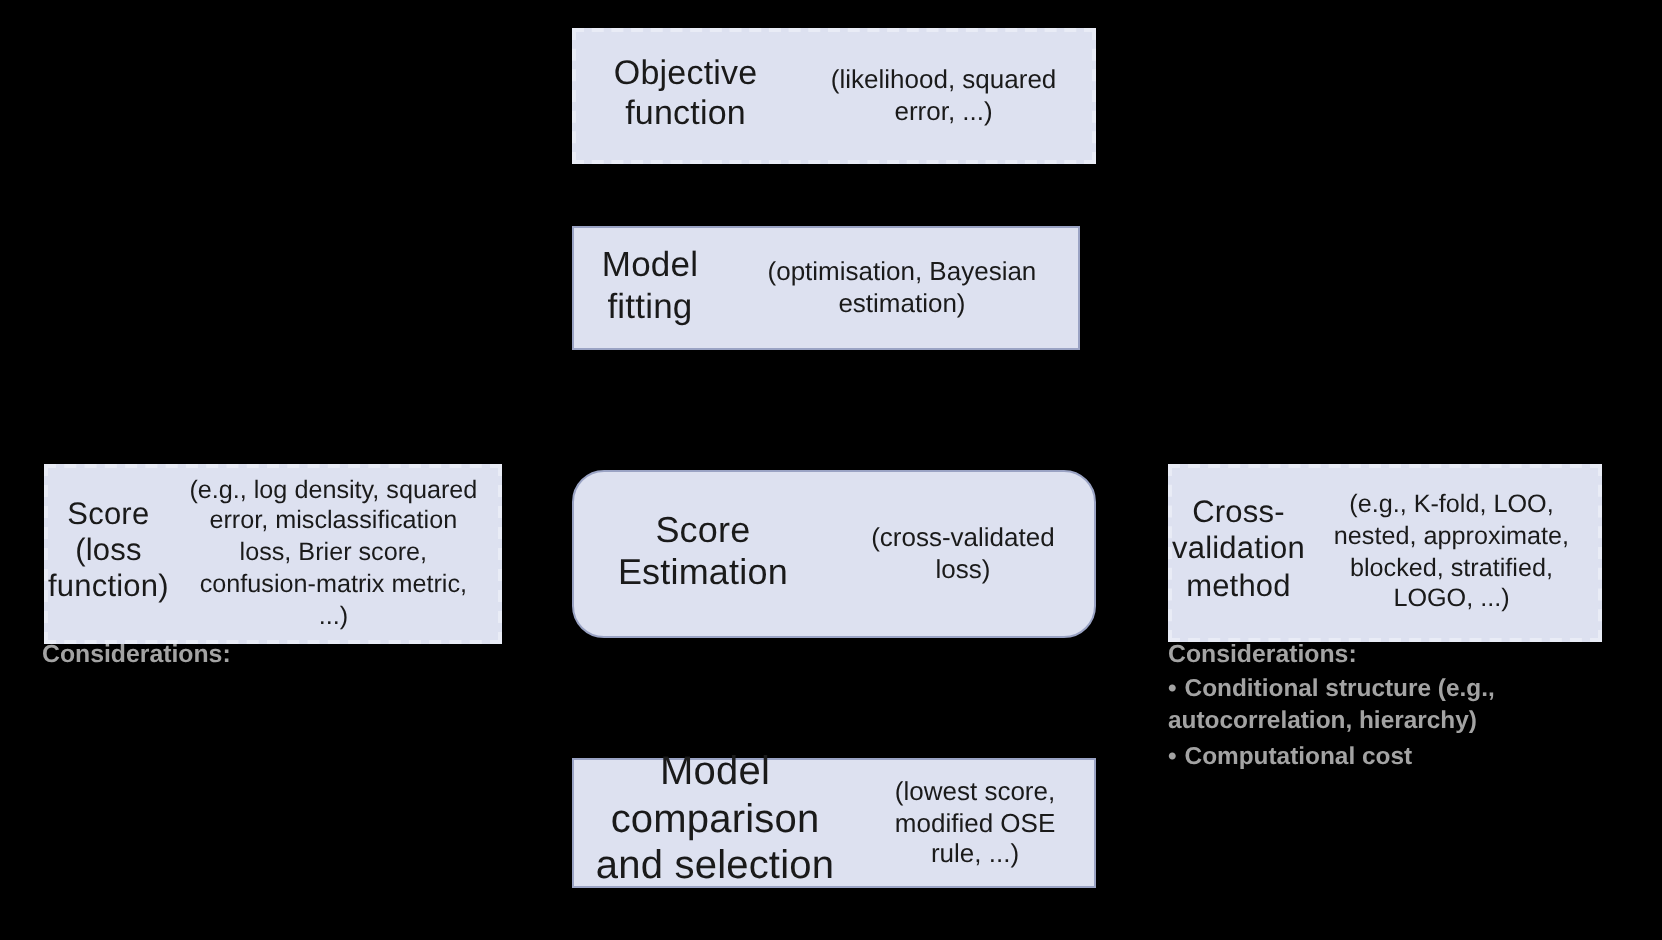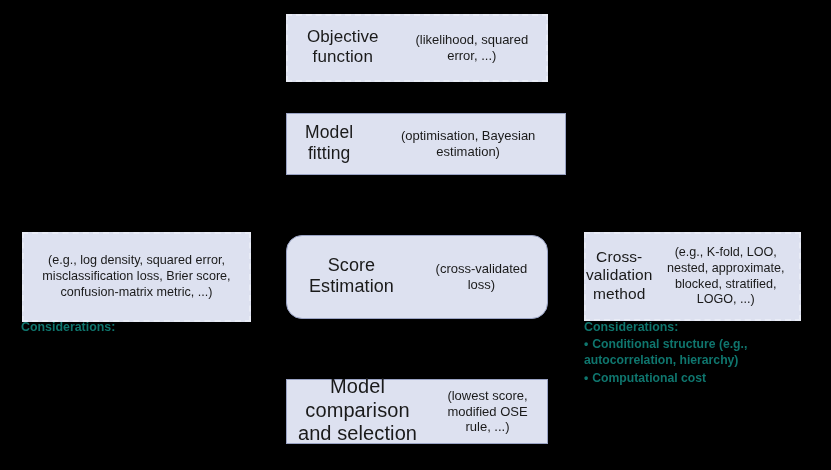--- a/index.html
+++ b/index.html
@@ -47,42 +47,42 @@
   }
   .box .subtitle {
     font-size: 13px;
     font-weight: 400;
     padding: 0 8px;
     line-height: 1.22;
   }
 
   
   #box-objective   { left: 286px; top: 14px;  width: 262px; height: 68px; }
-  #box-fitting     { left: 286px; top: 113px; width: 280px; height: 62px; }
+  #box-fitting     { left: 286px; top: 113px; width: 254px; height: 62px; }
   #box-score       { left: 22px;  top: 232px; width: 229px; height: 90px; }
   #box-estimation  { left: 286px; top: 235px; width: 262px; height: 84px; border-radius: 16px; }
   #box-cv          { left: 584px; top: 232px; width: 217px; height: 89px; }
   #box-comparison  { left: 286px; top: 379px; width: 262px; height: 65px; }
 
   #box-score .subtitle,
   #box-cv .subtitle {
     font-size: 12.6px;
     line-height: 1.25;
   }
   #box-score .title,
   #box-cv .title { font-size: 15.5px; }
   #box-estimation .title { font-size: 18px; }
   #box-objective .title { font-size: 17px; }
   #box-fitting .title { font-size: 17.5px; }
   #box-comparison .title { font-size: 20px; }
 
   
   .considerations {
     position: absolute;
-    color: #0f766e;
+    color: #a3a3a3;
     font-size: 12.4px;
     line-height: 1.3;
     font-weight: 700;
   }
   .considerations .heading {
     font-weight: 700;
     margin-bottom: 2px;
   }
   .considerations ul {
     list-style: none;
@@ -114,20 +114,21 @@
     <div class="title">Objective function</div>
     <div class="subtitle">(likelihood, squared error, ...)</div>
   </div>
 
   <div class="box solid" id="box-fitting">
     <div class="title">Model fitting</div>
     <div class="subtitle">(optimisation, Bayesian estimation)</div>
   </div>
 
   <div class="box dashed" id="box-score">
+    <div class="title">Score (loss function)</div>
     <div class="subtitle">(e.g., log density, squared error, misclassification loss, Brier score, confusion-matrix metric, ...)</div>
   </div>
 
   <div class="box solid" id="box-estimation">
     <div class="title">Score Estimation</div>
     <div class="subtitle">(cross-validated loss)</div>
   </div>
 
   <div class="box dashed" id="box-cv">
     <div class="title">Cross-validation method</div>

